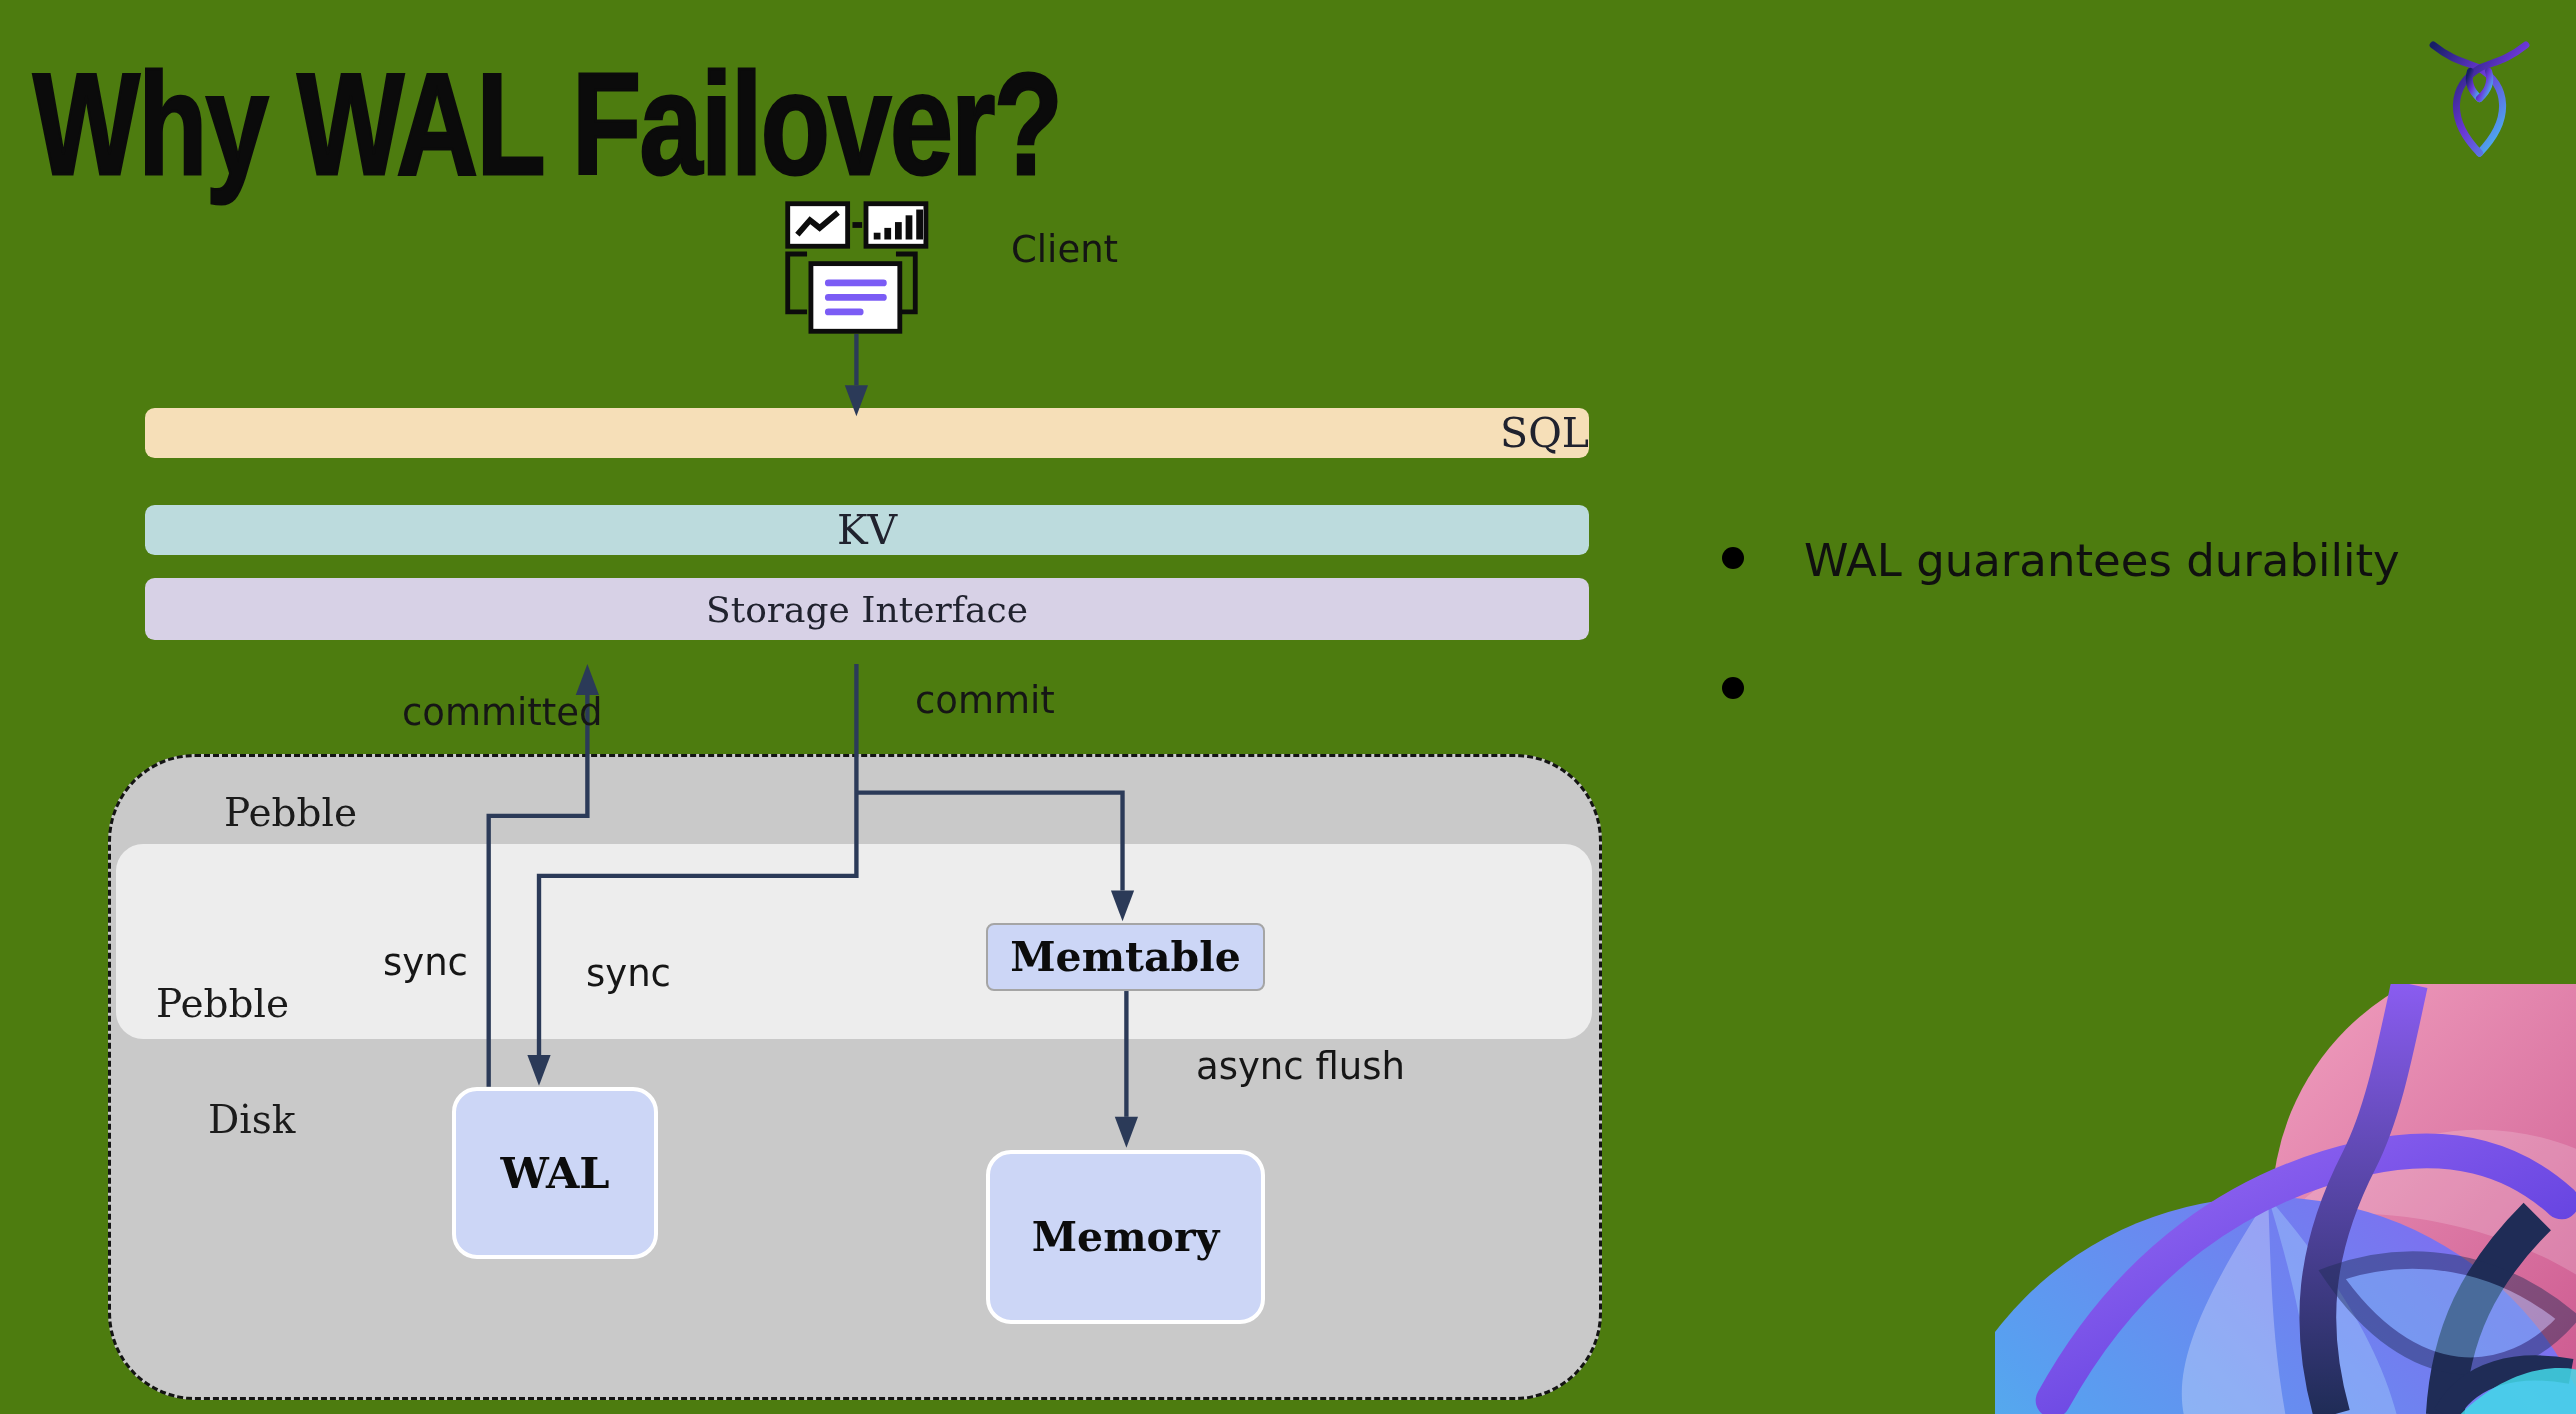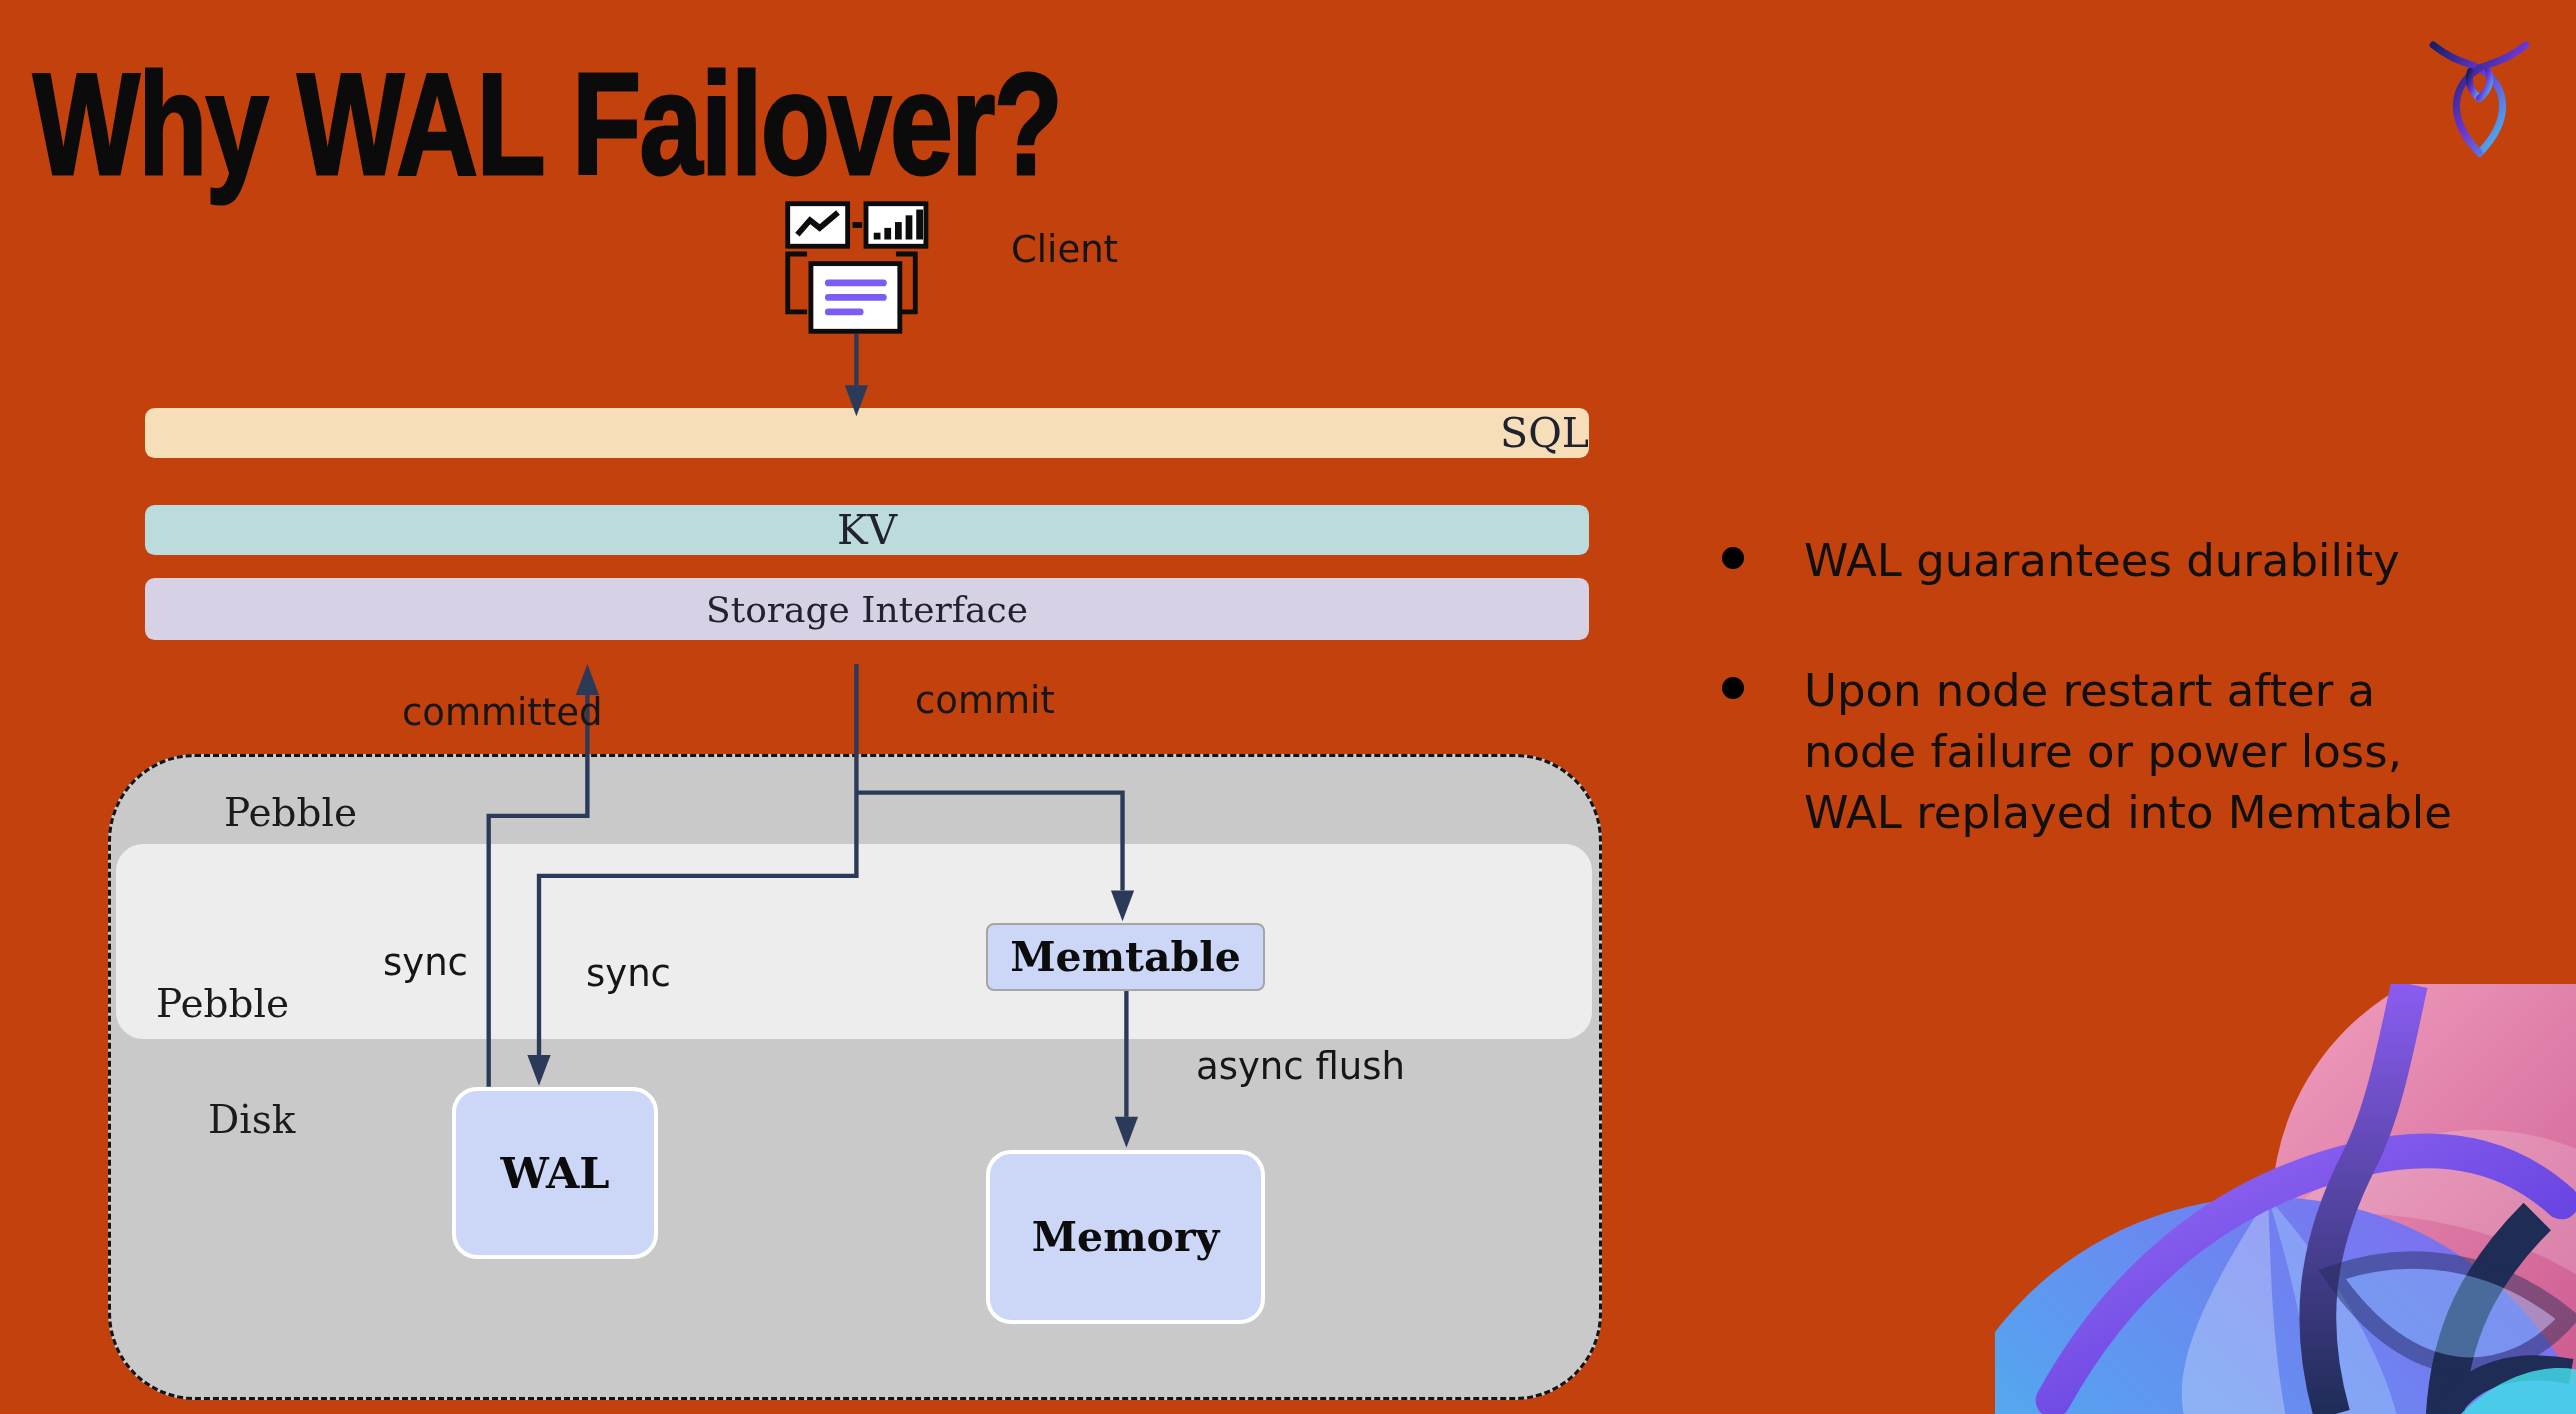--- a/index.html
+++ b/index.html
@@ -1,18 +1,18 @@
 <!DOCTYPE html>
 <html style="--arrow: #2b3a58; --sql-bar: #f6dfb8; --kv-bar: #bcdbdd; --storage-bar: #d7d1e6; --pebble-fill: #c9c9c9; --memory-fill: #ededed; --node-fill: #ccd6f6; --node-border: #a5a5a5; --doc-line-purple: #7b5cf5;"><head>
 <meta charset="utf-8">
 <style>
   html,body{margin:0;padding:0;background:#ffffff;}
   .slide{
     position:relative; width:2576px; height:1415px; overflow:hidden;
-    background:#c2410c;
+    background:#4d7c0f;
     font-family:"DejaVu Sans", sans-serif;
     color:#111;
   }
   .abs{position:absolute;}
 
   
   .title{
     left:33px; top:52px;
     font-family:"Liberation Sans", sans-serif;
     font-weight:700; font-size:145px; line-height:1;
@@ -200,23 +200,20 @@
   <div class="abs edge-label lbl-sync2">sync</div>
   <div class="abs edge-label lbl-async">async flush</div>
 
   <div class="abs bullets">
     <div class="bullet">
       <span class="dot"></span>
       <span class="bullet-text">WAL guarantees durability</span>
     </div>
     <div class="bullet">
       <span class="dot"></span>
-      <span class="bullet-text">Upon node restart after a
-node failure or power loss,
-WAL replayed into Memtable</span>
     </div>
   </div>
 
   <svg class="abs corner-art" viewBox="0 0 600 445">
     <defs>
       <linearGradient id="gSphere" x1="0" y1="1" x2="1" y2="0">
         <stop offset="0" stop-color="#3fe9da"></stop>
         <stop offset="0.45" stop-color="#58a0f0"></stop>
         <stop offset="1" stop-color="#8a5ff0"></stop>
       </linearGradient>

